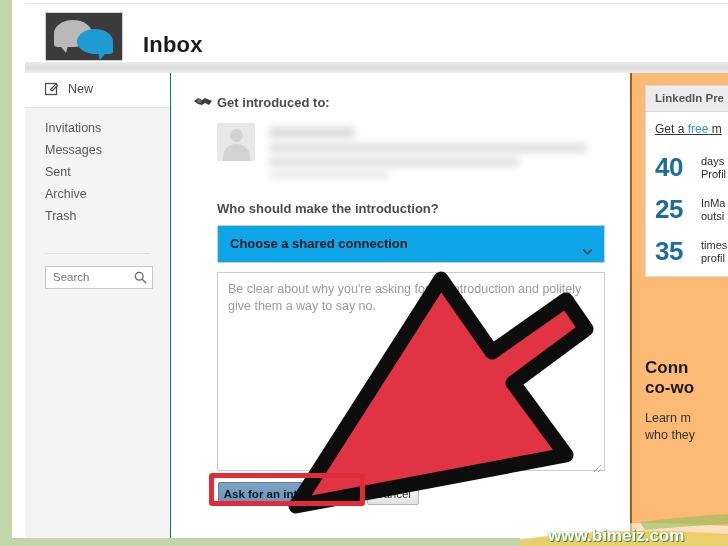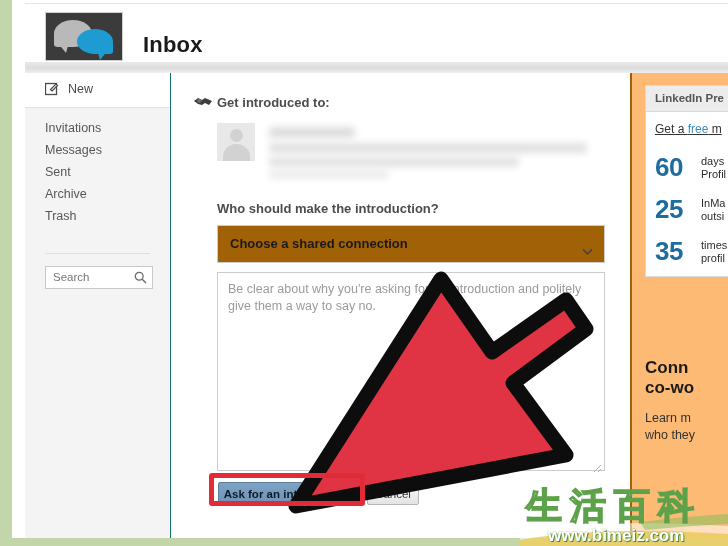--- a/index.html
+++ b/index.html
@@ -283,21 +283,21 @@
     font-size: 13px;
     font-weight: bold;
     color: #4c4c4c;
   }
   .select-box {
     position: absolute;
     left: 46px;
     top: 152px;
     width: 386px;
     height: 36px;
-    background: #a16207;
+    background: #0ea5e9;
     border: 1px solid #cccccc;
     cursor: pointer;
   }
   .select-value {
     position: absolute;
     left: 12px;
     top: 10px;
     font-size: 13px;
     font-weight: bold;
     color: #1a1a1a;
@@ -628,21 +628,21 @@
       </div>
 
       <div class="rail">
         <div class="promo-card">
           <div class="promo-tab">
             <span class="promo-tab-label">LinkedIn Pre</span>
           </div>
           <div class="promo-sub"><span>Get a </span><span class="hl">free</span><span> m</span></div>
 
           <div class="stat" style="top:66px">
-            <span class="stat-num">60</span>
+            <span class="stat-num">40</span>
             <span class="stat-txt">
               <span>days</span><br>
               <span>Profil</span>
             </span>
           </div>
           <div class="stat" style="top:108px">
             <span class="stat-num">25</span>
             <span class="stat-txt">
               <span>InMa</span><br>
               <span>outsi</span>
@@ -675,16 +675,15 @@
       <path d="M296 506 L441 279 L492 352 L566 300 L586 329 L513 383 L566 455 Z" fill="#e03444" stroke="#0d0d0d" stroke-width="15" stroke-linejoin="round" stroke-linecap="round"></path>
     </svg>
   </div>
 
   <div class="watermark">
     <svg class="wm-swoosh" viewBox="0 0 208 34" preserveAspectRatio="none">
       <path d="M0 20 Q70 6 208 14 L208 34 L0 34 Z" fill="#ffffff" opacity="0.55"></path>
       <path d="M0 28 Q80 14 208 22 L208 34 L0 34 Z" fill="#e8c74a" opacity="0.75"></path>
       <path d="M120 10 Q170 4 208 2 L208 12 Q165 14 125 18 Z" fill="#8fbf5e" opacity="0.6"></path>
     </svg>
-    <div class="wm-chars">生活百科</div>
     <div class="wm-url">www.bimeiz.com</div>
   </div>
 </div>
 
 </body></html>

